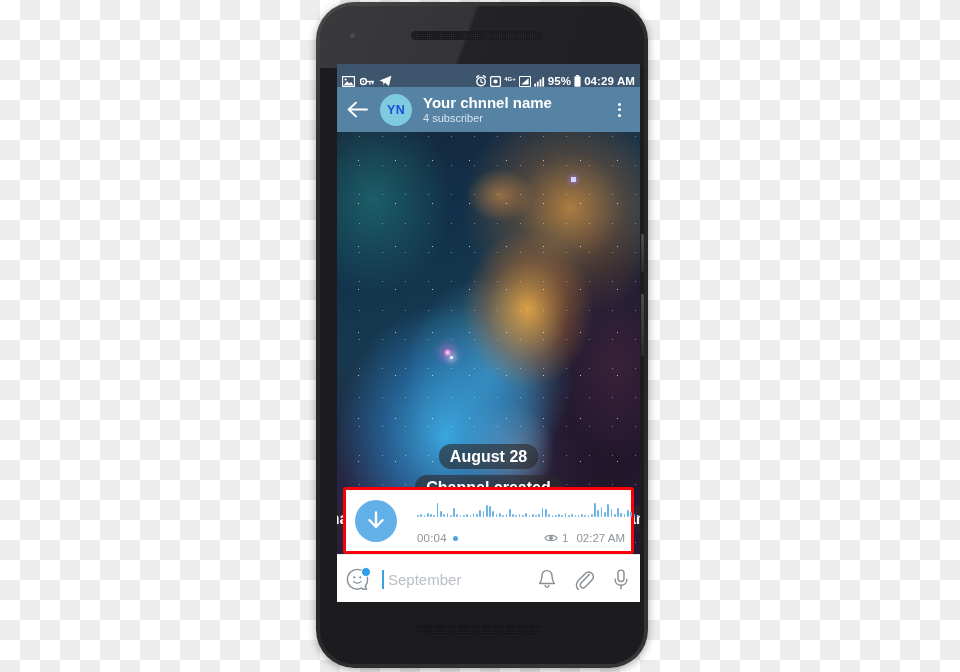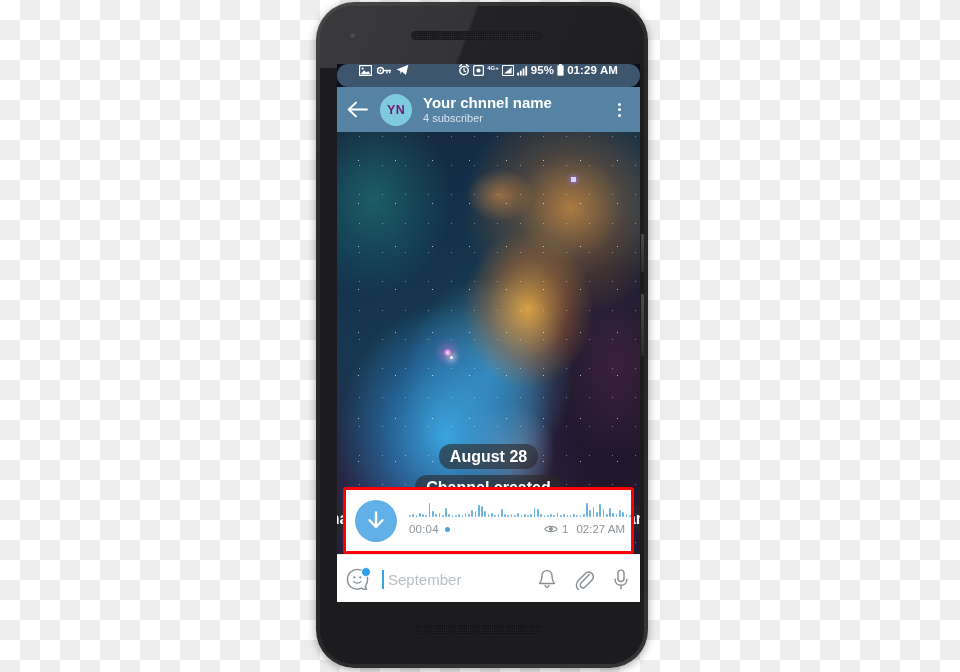--- a/index.html
+++ b/index.html
@@ -99,25 +99,24 @@
     overflow: hidden;
     background: #0b0d18;
   }
 
   
   .statusbar {
     position: relative;
     height: 23px;
     background: #3d566e;
     display: flex;
-    align-items: flex-start;
-    padding: 0 22px;
+    align-items: flex-end;
+    padding: 0 5px;
     color: #ffffff;
     font-size: 11px;
-    border-radius: 11px;
   }
   .sb-left { display: flex; align-items: center; gap: 5px; }
   .sb-right {
     margin-left: auto;
     display: flex;
     align-items: center;
     gap: 3px;
   }
   .sb-icon { display: block; }
   .sb-text {
@@ -141,21 +140,21 @@
     display: flex;
     align-items: center;
     padding: 0 8px 0 10px;
   }
   .back-arrow { cursor: pointer; flex: none; }
   .avatar {
     flex: none;
     width: 32px; height: 32px;
     border-radius: 50%;
     background: #7ecbe0;
-    color: #701a75;
+    color: #1d4ed8;
     font-size: 12.5px;
     font-weight: bold;
     display: flex;
     align-items: center;
     justify-content: center;
     margin-left: 12px;
     letter-spacing: 0.3px;
   }
   .titles {
     margin-left: 11px;
@@ -296,25 +295,25 @@
     width: 42px; height: 42px;
     border-radius: 50%;
     background: #62b0e8;
     display: flex;
     align-items: center;
     justify-content: center;
     cursor: pointer;
   }
   .voice-body {
     flex: 1;
-    margin-left: 12px;
+    margin-left: 20px;
     min-width: 0;
     display: flex;
     flex-direction: column;
-    justify-content: flex-start;
+    justify-content: space-between;
     height: 47px;
   }
   .waveform {
     height: 20px;
     display: flex;
     align-items: flex-end;
     gap: 1.6px;
     cursor: pointer;
   }
   .waveform span {
@@ -444,21 +443,21 @@
             <rect x="0.2" y="7.6" width="1.8" height="3" fill="#fff"></rect>
             <rect x="2.9" y="5.6" width="1.8" height="5" fill="#fff"></rect>
             <rect x="5.6" y="3.4" width="1.8" height="7.2" fill="#fff"></rect>
             <rect x="8.3" y="1.2" width="1.8" height="9.4" fill="#fff"></rect>
           </svg>
           <span class="sb-text">95%</span>
           <svg class="sb-icon" width="7" height="12" viewBox="0 0 7 12">
             <rect x="2.1" y="0" width="2.8" height="1.3" fill="#fff"></rect>
             <rect x="0.4" y="1.3" width="6.2" height="10.4" rx="0.8" fill="#fff"></rect>
           </svg>
-          <span class="sb-text">01:29 AM</span>
+          <span class="sb-text">04:29 AM</span>
         </div>
       </div>
 
       <div class="appbar">
         <svg class="back-arrow" width="21" height="17" viewBox="0 0 21 17">
           <path d="M20 8.5 H2.4 M9 1.6 L1.6 8.5 L9 15.4" stroke="#fff" stroke-width="1.9" fill="none" stroke-linecap="round" stroke-linejoin="round"></path>
         </svg>
         <div class="avatar">YN</div>
         <div class="titles">
           <span class="chat-title">Your chnnel name</span>

